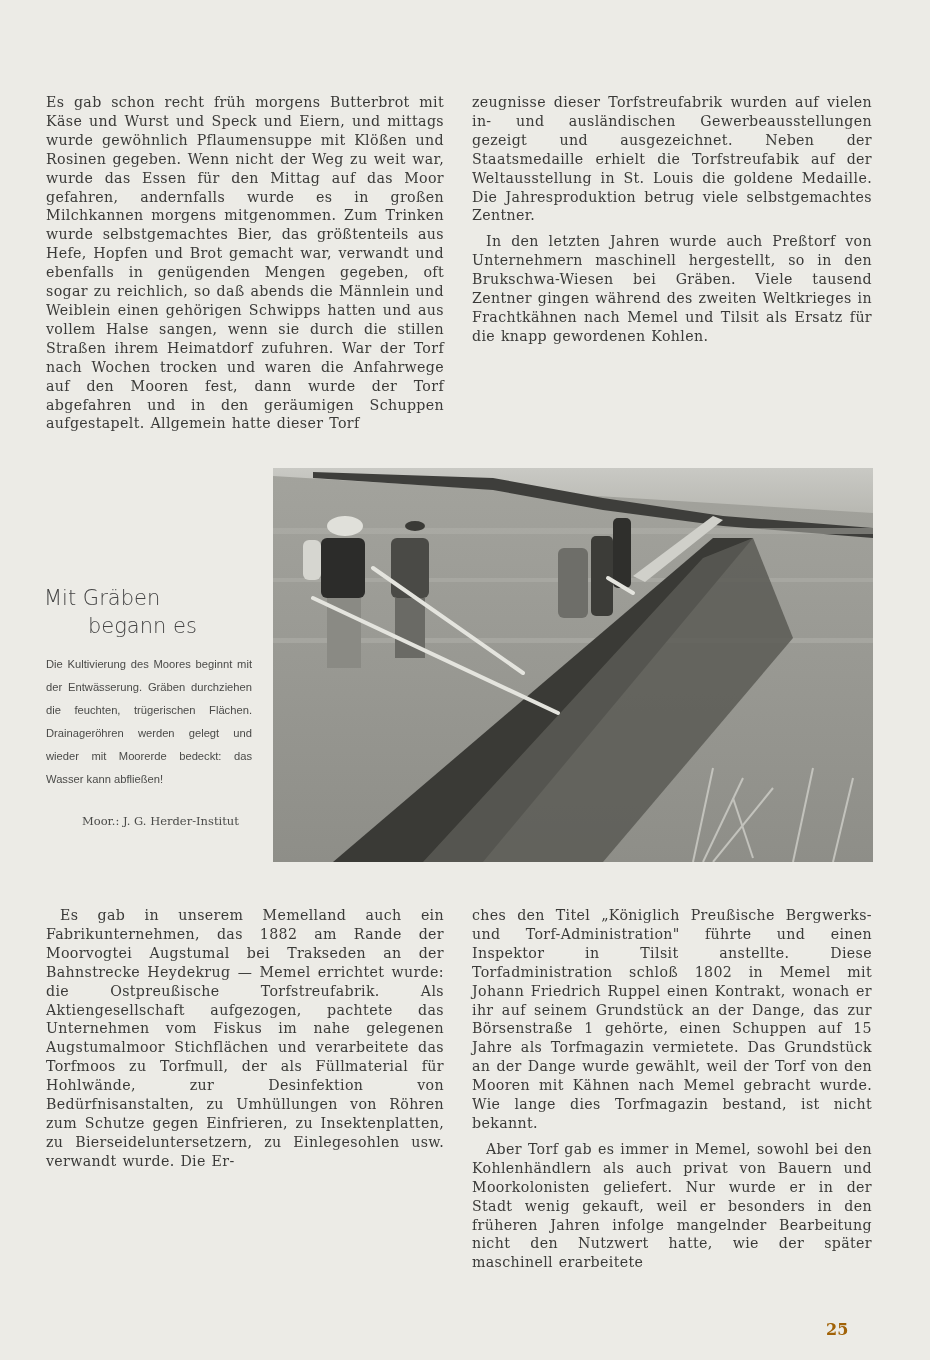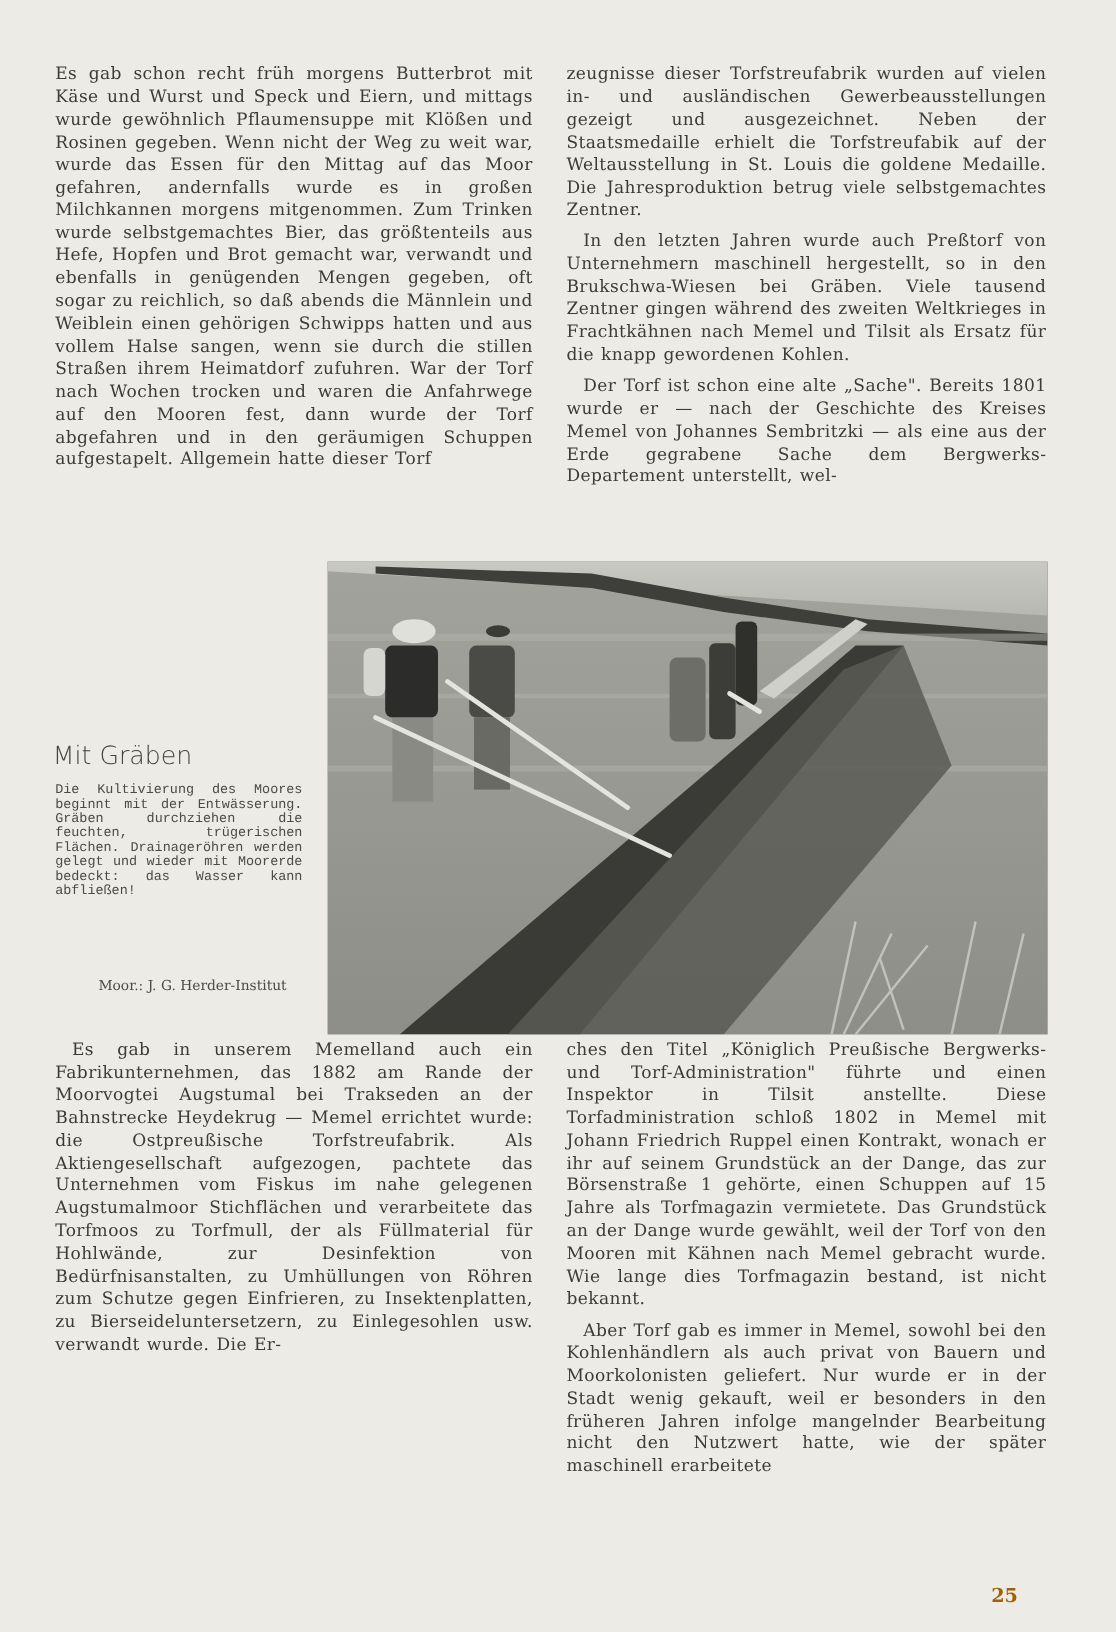--- a/index.html
+++ b/index.html
@@ -3,41 +3,41 @@
 <meta charset="utf-8">
 <style>
   html, body { margin:0; padding:0; }
   body {
     width:930px; height:1360px; position:relative; overflow:hidden;
     background:#ecebe6;
     color:#3a3a38;
     font-family:"DejaVu Serif", serif;
   }
   .page { position:absolute; inset:0; background:#ecebe6; }
-  .col { position:absolute; font-size:14.2px; line-height:18.9px; text-align:justify; letter-spacing:0.35px; word-spacing:1px; }
+  .col { position:absolute; font-size:14.2px; line-height:18.9px; text-align:justify; letter-spacing:0.35px; word-spacing:1px;margin-top:40px; }
   .col p { margin:0 0 7px 0; text-indent:0; }
   .col p.ind { text-indent:14px; }
   .c1 { left:46px; width:398px; }
   .c2 { left:472px; width:400px; }
   .top { top:53px; }
   .bottom { top:866px; }
   .photo {
     position:absolute; left:273px; top:468px; width:600px; height:394px;
     background:#8a8a86; overflow:hidden;
   }
   .photo svg { display:block; }
   .caption-title {
-    position:absolute; left:44px; top:616px; width:220px;
+    position:absolute; left:44px; top:584px; width:220px;
     font-family:"DejaVu Sans", sans-serif; font-size:21px; line-height:28px; color:#444;
     font-weight:300;
   }
   .caption-title .l2 { display:block; padding-left:44px; }
   .caption-body {
     position:absolute; left:46px; top:653px; width:206px;
-    font-family:Liberation Mono, monospace; font-size:11.2px; line-height:12px;
+    font-family:Liberation Sans, sans-serif; font-size:11.2px; line-height:23px;
     text-align:justify; color:#4a4a48;
   }
   .credit {
     position:absolute; left:82px; top:814px; width:180px;
     font-family:"DejaVu Serif", serif; font-size:11.5px; color:#4a4a48;
   }
   .pagenum {
     position:absolute; left:826px; top:1320px;
     font-family:"DejaVu Serif", serif; font-weight:bold; font-size:16px; color:#a16207;
   }
@@ -47,25 +47,25 @@
 
 <div class="page">
 
   <div class="col c1 top">
     <p>Es gab schon recht früh morgens Butterbrot mit Käse und Wurst und Speck und Eiern, und mittags wurde gewöhnlich Pflaumensuppe mit Klößen und Rosinen gegeben. Wenn nicht der Weg zu weit war, wurde das Essen für den Mittag auf das Moor gefahren, andernfalls wurde es in großen Milchkannen morgens mitgenommen. Zum Trinken wurde selbstgemachtes Bier, das größtenteils aus Hefe, Hopfen und Brot gemacht war, verwandt und ebenfalls in genügenden Mengen gegeben, oft sogar zu reichlich, so daß abends die Männlein und Weiblein einen gehörigen Schwipps hatten und aus vollem Halse sangen, wenn sie durch die stillen Straßen ihrem Heimatdorf zufuhren. War der Torf nach Wochen trocken und waren die Anfahrwege auf den Mooren fest, dann wurde der Torf abgefahren und in den geräumigen Schuppen aufgestapelt. Allgemein hatte dieser Torf</p>
   </div>
 
   <div class="col c2 top">
     <p>zeugnisse dieser Torfstreufabrik wurden auf vielen in- und ausländischen Gewerbeausstellungen gezeigt und ausgezeichnet. Neben der Staatsmedaille erhielt die Torfstreufabik auf der Weltausstellung in St. Louis die goldene Medaille. Die Jahresproduktion betrug viele selbstgemachtes Zentner.</p>
     <p class="ind">In den letzten Jahren wurde auch Preßtorf von Unternehmern maschinell hergestellt, so in den Brukschwa-Wiesen bei Gräben. Viele tausend Zentner gingen während des zweiten Weltkrieges in Frachtkähnen nach Memel und Tilsit als Ersatz für die knapp gewordenen Kohlen.</p>
-    <p class="ind">Der Torf ist schon eine alte „Sache". Bereits 1801 wurde er — nach der Geschichte des Kreises Memel von Johannes Sembritzki — als eine aus der Erde gegrabene Sache dem Bergwerks-Departement unterstellt, wel-</p>
   </div>
 
   <div class="caption-title">
     <span>Mit Gräben</span>
+    <span class="l2">begann es</span>
   </div>
   <div class="caption-body">Die Kultivierung des Moores beginnt mit der Entwässerung. Gräben durchziehen die feuchten, trügerischen Flächen. Drainageröhren werden gelegt und wieder mit Moorerde bedeckt: das Wasser kann abfließen!</div>
   <div class="credit">Moor.: J. G. Herder-Institut</div>
 
   <div class="photo">
     <svg width="600" height="394" viewBox="0 0 600 394">
       <defs>
         <linearGradient id="sky" x1="0" y1="0" x2="0" y2="1">
           <stop offset="0" stop-color="#c9c9c4"></stop>
           <stop offset="1" stop-color="#b8b8b2"></stop>

